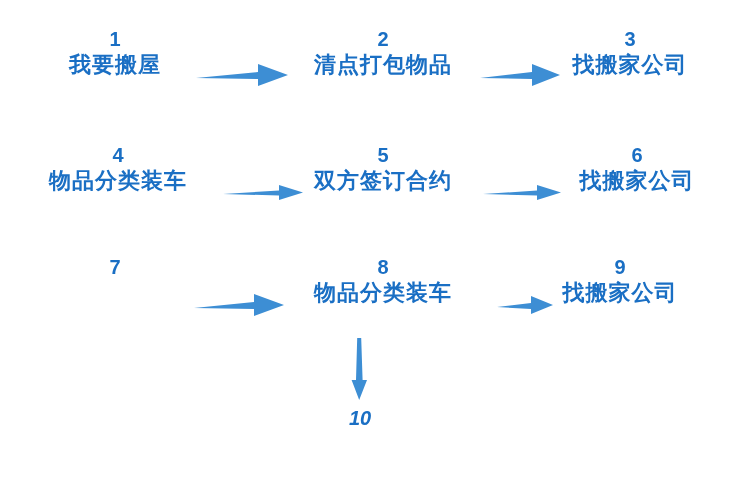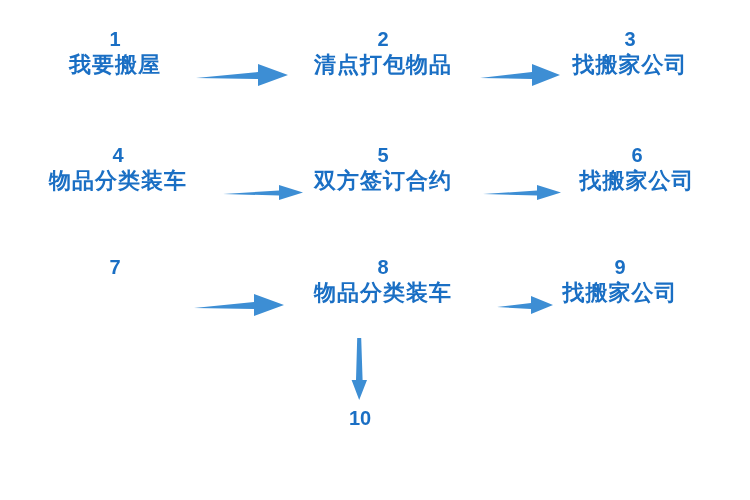--- a/index.html
+++ b/index.html
@@ -147,17 +147,17 @@
     <span class="step-number">9</span>
     <span class="step-label">找搬家公司</span>
   </div>
 
   <div class="arrow" style="left:348px; top:338px;">
     <svg width="24" height="62" viewBox="0 0 24 62">
       <path d="M9.2 0 L13.2 0 L14.6 42 L19 42 L11.2 62 L3.6 42 L8 42 Z" fill="#3d8ed4"></path>
     </svg>
   </div>
 
-  <div class="step final" style="left:360px; top:406px;">
+  <div class="step final" style="left:360px; top:406px;font-style:italic;">
     <span class="step-number">10</span>
   </div>
 
 </div>
 
 </body></html>

